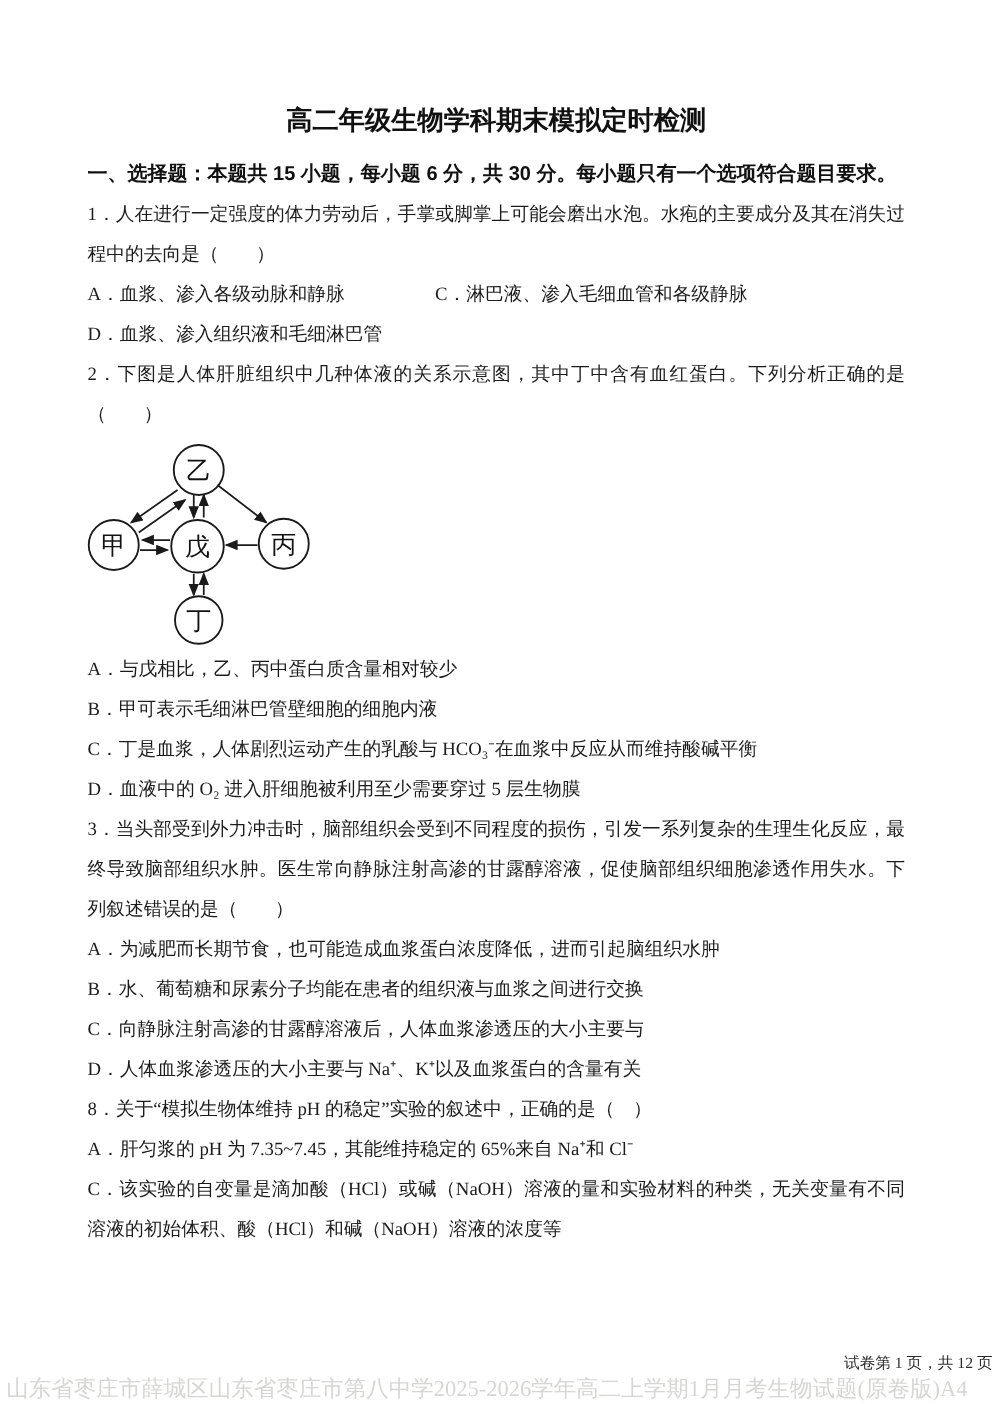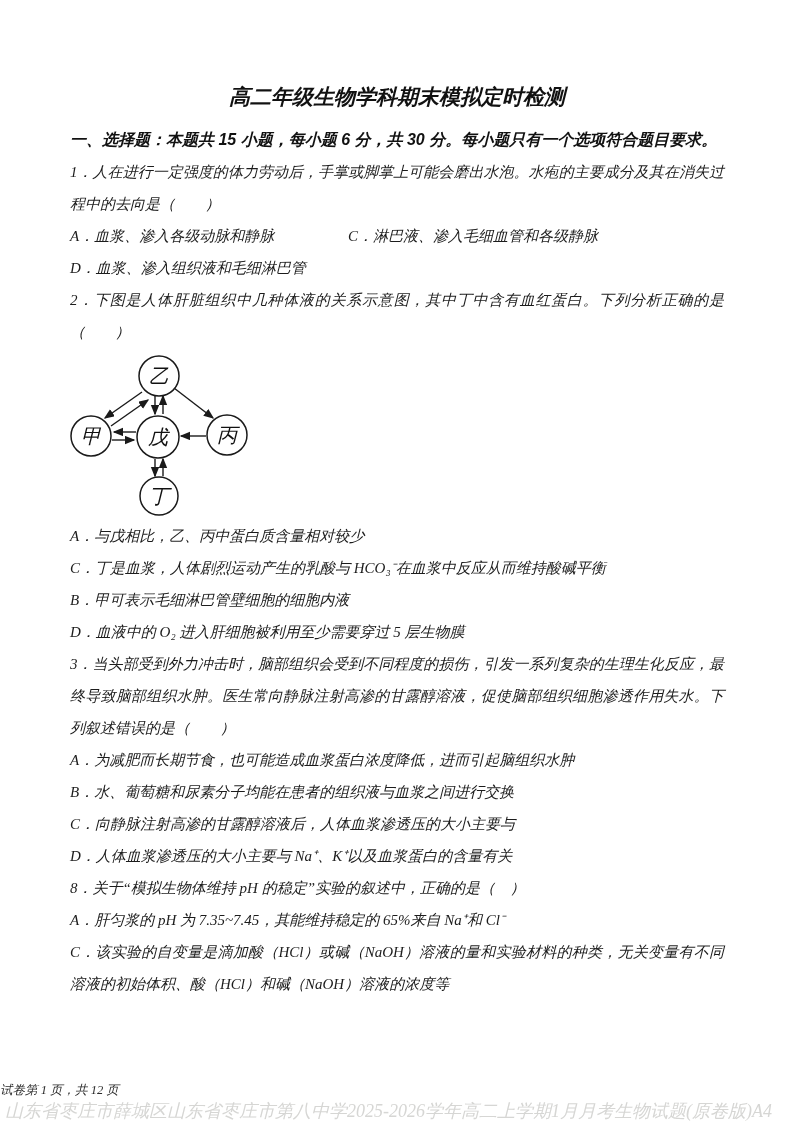--- a/index.html
+++ b/index.html
@@ -8,21 +8,21 @@
     height: 1123px;
     background: #ffffff;
     position: relative;
     overflow: hidden;
     font-family: "Liberation Serif", serif;
     color: #1c1c1c;
   }
   .page {
     position: absolute;
     top: 0; left: 0;
-    width: 794px; height: 1123px; font-style: italic;
+    width: 794px; height: 1123px;
   }
   .content {
     padding: 84px 70px 0 70px;
   }
   .doc-title {
     text-align: center;
     font-family: "Liberation Sans", sans-serif;
     font-weight: bold;
     font-size: 21px;
     line-height: 26px;
@@ -60,23 +60,24 @@
     height: 170px;
   }
   .diagram-wrap svg { display: block; }
   .node-circle { fill: none; stroke: #1a1a1a; stroke-width: 1.5; }
   .node-label { font-size: 20px; fill: #111; font-family: "Liberation Serif", serif; }
   .edge { stroke: #1a1a1a; stroke-width: 1.4; fill: none; }
   .footer-pageinfo {
     position: absolute;
     bottom: 24px;
     left: 0; right: 0;
-    text-align: left;
+    text-align: right;
     font-size: 12.5px;
     color: #2b2b2b;
+    padding-left: 32px;
   }
   .watermark {
     position: absolute;
     bottom: 2px;
     left: 5px;
     width: 789px;
     font-size: 18px;
     line-height: 20px;
     color: #d6d6d4;
     white-space: nowrap;
@@ -137,22 +138,22 @@
 
         <circle class="node-circle" cx="161" cy="85" r="20"></circle>
         <text class="node-label" x="161" y="92" text-anchor="middle">丙</text>
 
         <circle class="node-circle" cx="93" cy="146" r="19"></circle>
         <text class="node-label" x="93" y="153" text-anchor="middle">丁</text>
       </svg>
     </div>
 
     <div class="opt-line">A．与戊相比，乙、丙中蛋白质含量相对较少</div>
+    <div class="opt-line">B．甲可表示毛细淋巴管壁细胞的细胞内液</div>
     <div class="opt-line">C．丁是血浆，人体剧烈运动产生的乳酸与 HCO₃⁻在血浆中反应从而维持酸碱平衡</div>
-    <div class="opt-line">B．甲可表示毛细淋巴管壁细胞的细胞内液</div>
     <div class="opt-line">D．血液中的 O₂ 进入肝细胞被利用至少需要穿过 5 层生物膜</div>
 
     <div class="para">3．当头部受到外力冲击时，脑部组织会受到不同程度的损伤，引发一系列复杂的生理生化反应，最终导致脑部组织水肿。医生常向静脉注射高渗的甘露醇溶液，促使脑部组织细胞渗透作用失水。下列叙述错误的是（　　）</div>
     <div class="opt-line">A．为减肥而长期节食，也可能造成血浆蛋白浓度降低，进而引起脑组织水肿</div>
     <div class="opt-line">B．水、葡萄糖和尿素分子均能在患者的组织液与血浆之间进行交换</div>
     <div class="opt-line">C．向静脉注射高渗的甘露醇溶液后，人体血浆渗透压的大小主要与</div>
     <div class="opt-line">D．人体血浆渗透压的大小主要与 Na⁺、K⁺以及血浆蛋白的含量有关</div>
 
     <div class="para">8．关于“模拟生物体维持 pH 的稳定”实验的叙述中，正确的是（　）</div>
     <div class="opt-line">A．肝匀浆的 pH 为 7.35~7.45，其能维持稳定的 65%来自 Na⁺和 Cl⁻</div>

